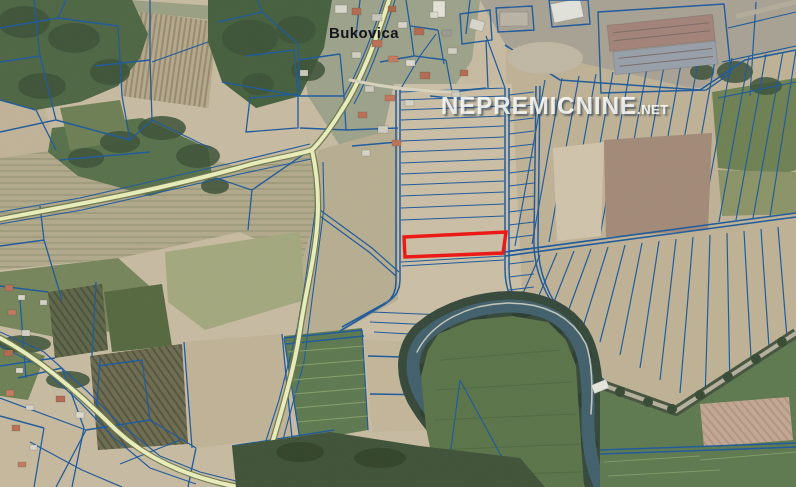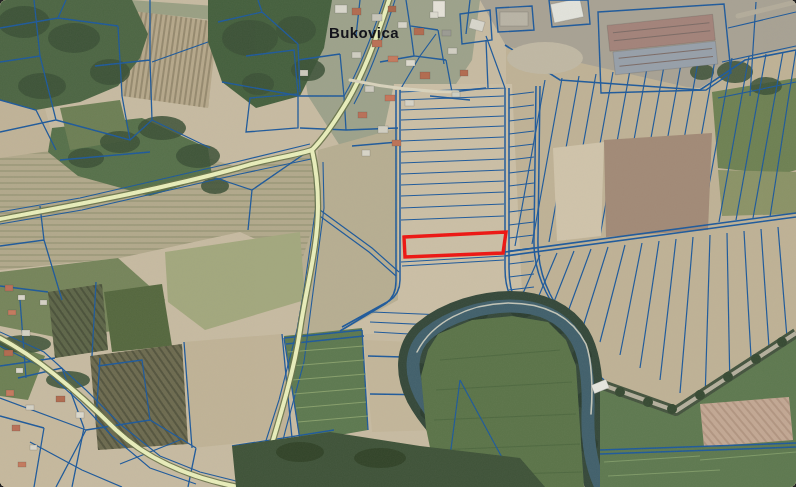--- a/index.html
+++ b/index.html
@@ -1,18 +1,18 @@
 <!DOCTYPE html>
 <html><head>
 <meta charset="utf-8">
 <style>
   html,body{margin:0;padding:0;background:#222;}
   .stage{
     position:relative;width:796px;height:487px;overflow:hidden;
-    font-family:"Liberation Sans",sans-serif;background:#c7bba2;border-radius:6px;
+    font-family:"Liberation Sans",sans-serif;background:#c7bba2;
   }
   .stage svg{position:absolute;left:0;top:0;display:block;}
   .place-label{
     position:absolute;left:329px;top:25px;
     font-size:15px;font-weight:bold;letter-spacing:.4px;
     color:#14141b;line-height:1;
   }
   .watermark{
     position:absolute;left:441px;top:94px;line-height:1;white-space:nowrap;
     color:rgba(253,253,250,.82);font-weight:bold;
@@ -275,13 +275,16 @@
     <path d="M598,12 L724,4 L731,73 L706,90 L601,93 Z M549,0 L588,0 L590,24 L552,27 Z M496,8 L532,6 L534,30 L498,32 Z M460,14 L490,10 L492,40 L462,44 Z"></path>
   </g>
 
   <polygon fill="none" stroke-width="3.4" stroke-linejoin="miter" points="404,237 506,232 503,253 405,257" stroke="#ee1512"></polygon>
 
   <rect x="0" y="0" width="796" height="487" filter="url(#grain)" opacity=".5"></rect>
 </svg>
 
 <div class="place-label">Bukovica</div>
 
+<div class="watermark">
+  <span class="wm-main">NEPREMICNINE</span><span class="wm-suffix">.NET</span>
 </div>
+</div>
 
 </body></html>

